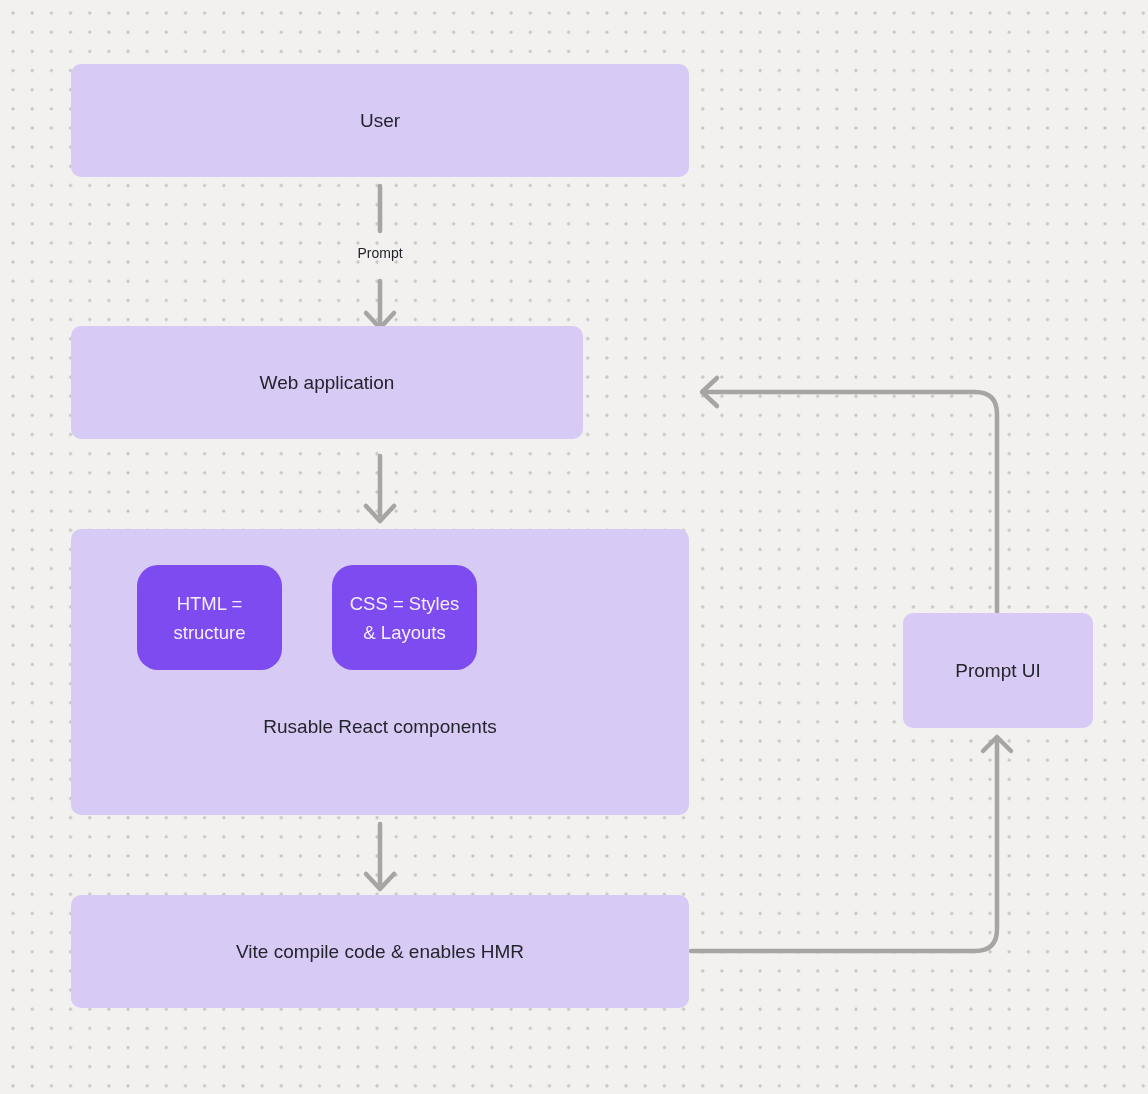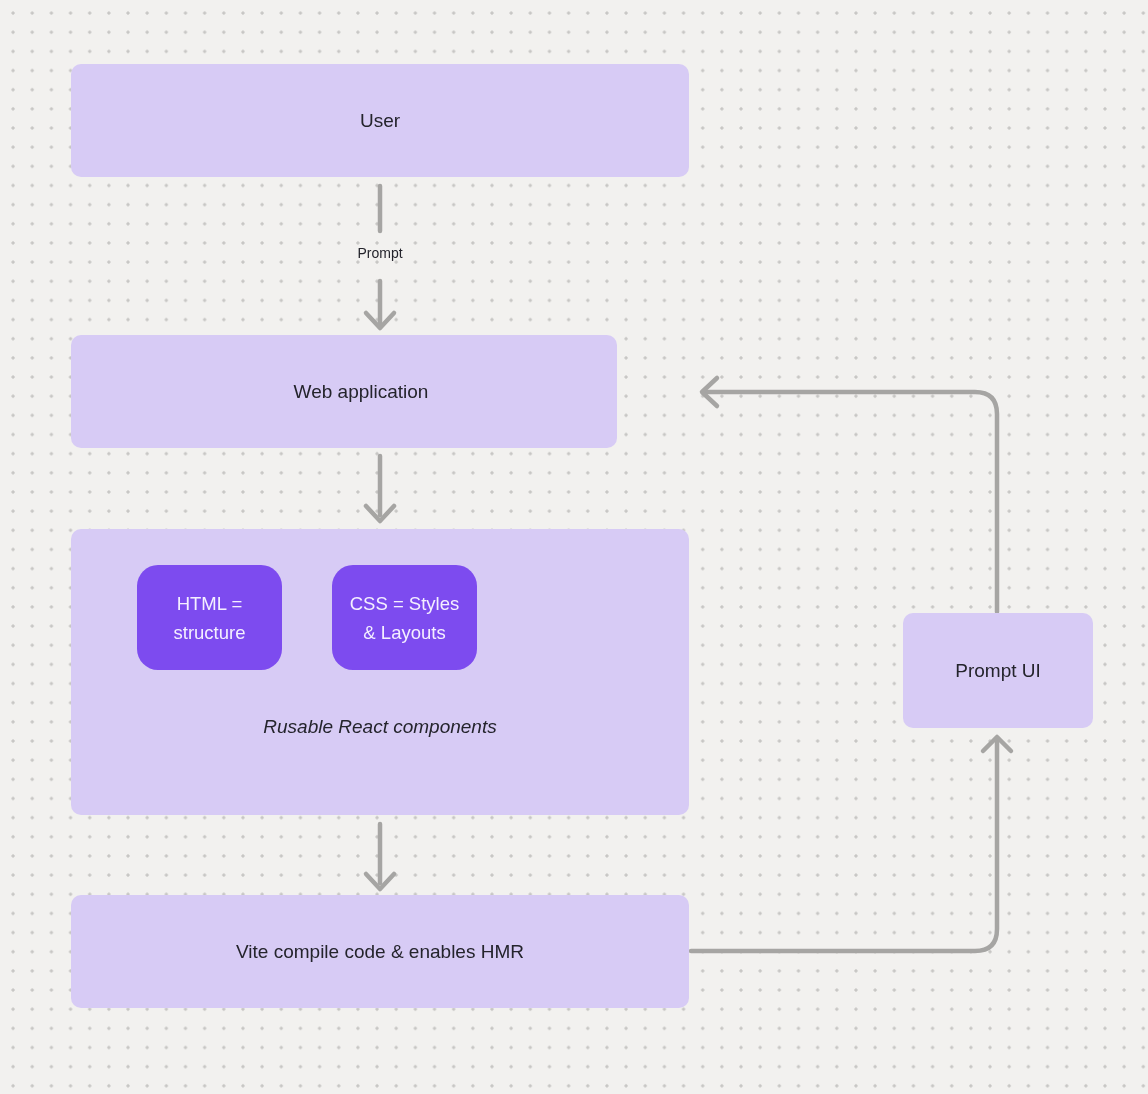--- a/index.html
+++ b/index.html
@@ -34,21 +34,21 @@
     position: absolute;
     background: #d7cbf5;
     border-radius: 10px;
     display: flex;
     align-items: center;
     justify-content: center;
     color: #24242c;
     font-size: 19px;
   }
   #node-user        { left: 71px;  top: 64px;  width: 618px; height: 113px; }
-  #node-webapp      { left: 71px;  top: 335px; width: 512px; height: 113px; padding-left: 34px; }
+  #node-webapp      { left: 71px;  top: 326px; width: 512px; height: 113px; }
   #node-components  { left: 71px;  top: 529px; width: 618px; height: 286px; display: block; }
   #node-vite        { left: 71px;  top: 895px; width: 618px; height: 113px; }
   #node-renderui    { left: 903px; top: 613px; width: 190px; height: 115px; }
 
   .edge-label {
     position: absolute;
     left: 300px; top: 245px;
     width: 160px;
     text-align: center;
     color: #24242c;
@@ -73,21 +73,20 @@
   #chip-html { left: 66px;  }
   #chip-css  { left: 253px; margin-left: 8px; }
   #chip-js   { left: 407px; }
   .group-label {
     position: absolute;
     left: 0; top: 187px;
     width: 100%;
     text-align: center;
     font-size: 19px;
     color: #24242c;
-    font-style: italic;
   }
 </style>
 </head>
 <body>
 
 <div class="canvas">
 
   <svg class="edge-layer" viewBox="0 0 1148 1094" xmlns="http://www.w3.org/2000/svg">
     <g>
       <path d="M380 186 L380 231"></path>

